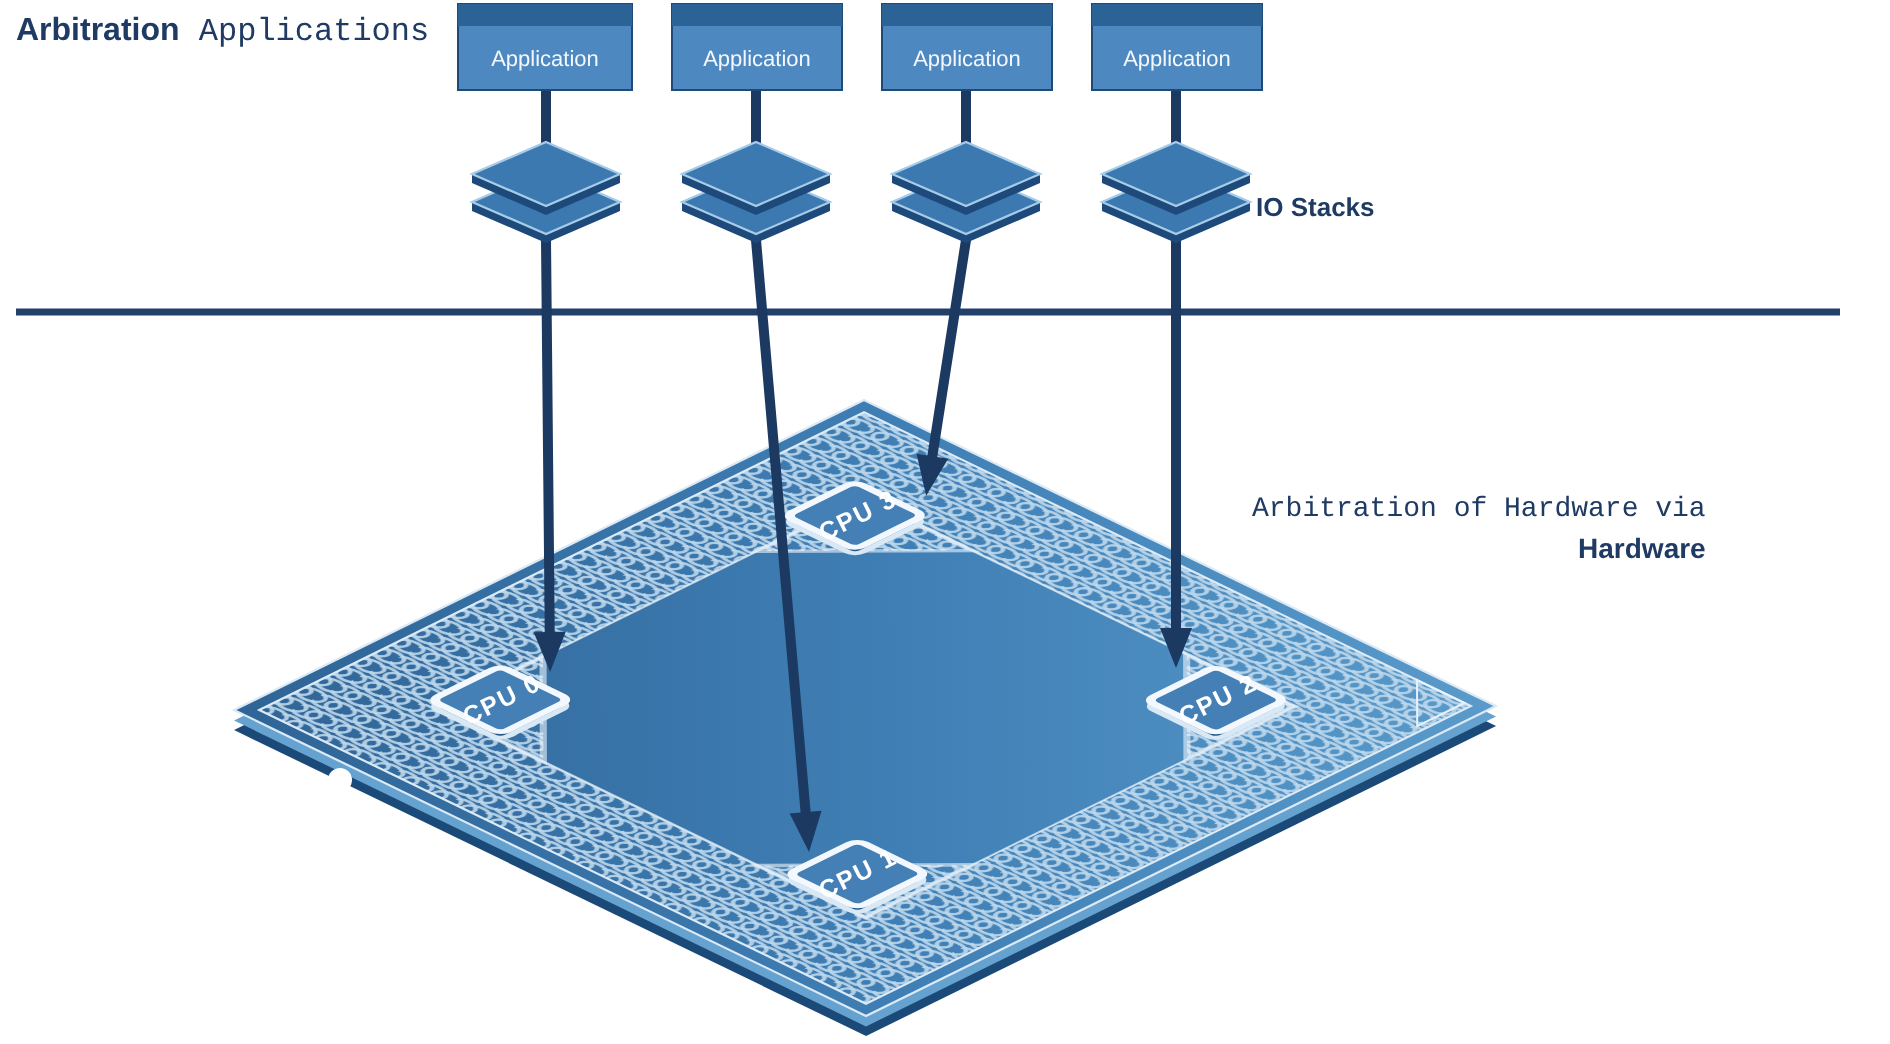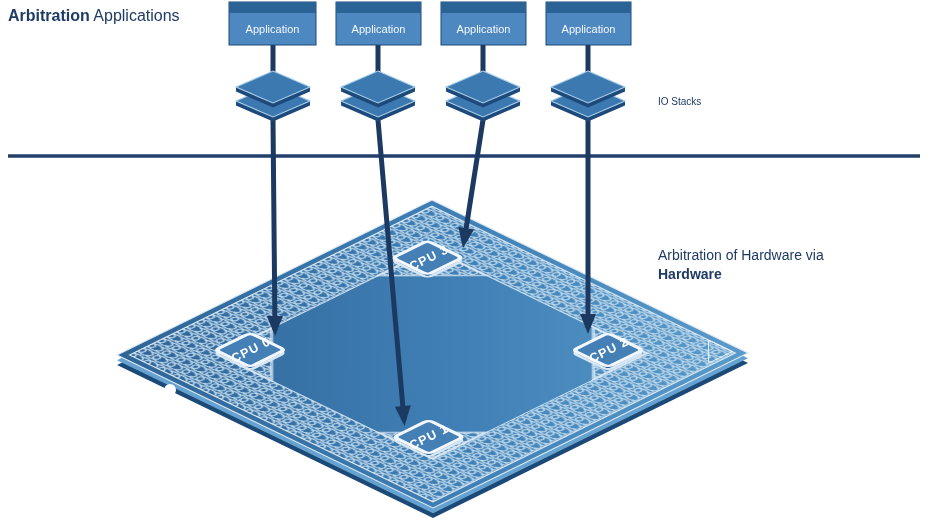--- a/index.html
+++ b/index.html
@@ -3,25 +3,25 @@
 <meta charset="utf-8">
 <style>
   html,body{margin:0;padding:0;background:#ffffff;}
   #stage{
     position:relative;width:945px;height:522px;background:#ffffff;overflow:hidden;
     font-family:"Liberation Sans", sans-serif;
   }
   #diagram-svg{position:absolute;left:0;top:0;}
   .label{position:absolute;color:#1f3a63;white-space:nowrap;}
   .lbl-autonomous{left:8px;top:7px;font-size:16px;}
-  .lbl-io{left:658px;top:96px;font-size:10px;}
+  .lbl-io{left:628px;top:96px;font-size:13px;font-weight:bold;}
   .lbl-virt{left:9px;top:276px;font-size:15px;}
-  .lbl-arb{left:658px;top:246px;font-size:14px;line-height:19px;}
+  .lbl-arb{left:626px;top:246px;font-size:14px;line-height:19px;text-align:right;}
   .b{font-weight:700;}
-  .r{font-weight:400;}
+  .r{font-weight:400;font-family:Liberation Mono, monospace;}
   .app-text{fill:#f4f8fc;font-size:11px;font-weight:400;font-family:"Liberation Sans",sans-serif;}
   .cpu-text{fill:#ffffff;font-size:12.5px;font-weight:700;letter-spacing:1px;font-family:"Liberation Sans",sans-serif;}
   .edge{stroke:#dceaf6;stroke-width:1.1;vector-effect:non-scaling-stroke;}
   .conn{stroke:#1c3a61;stroke-width:5;fill:none;}
 </style>
 </head>
 <body>
 
 <div id="stage">
 

